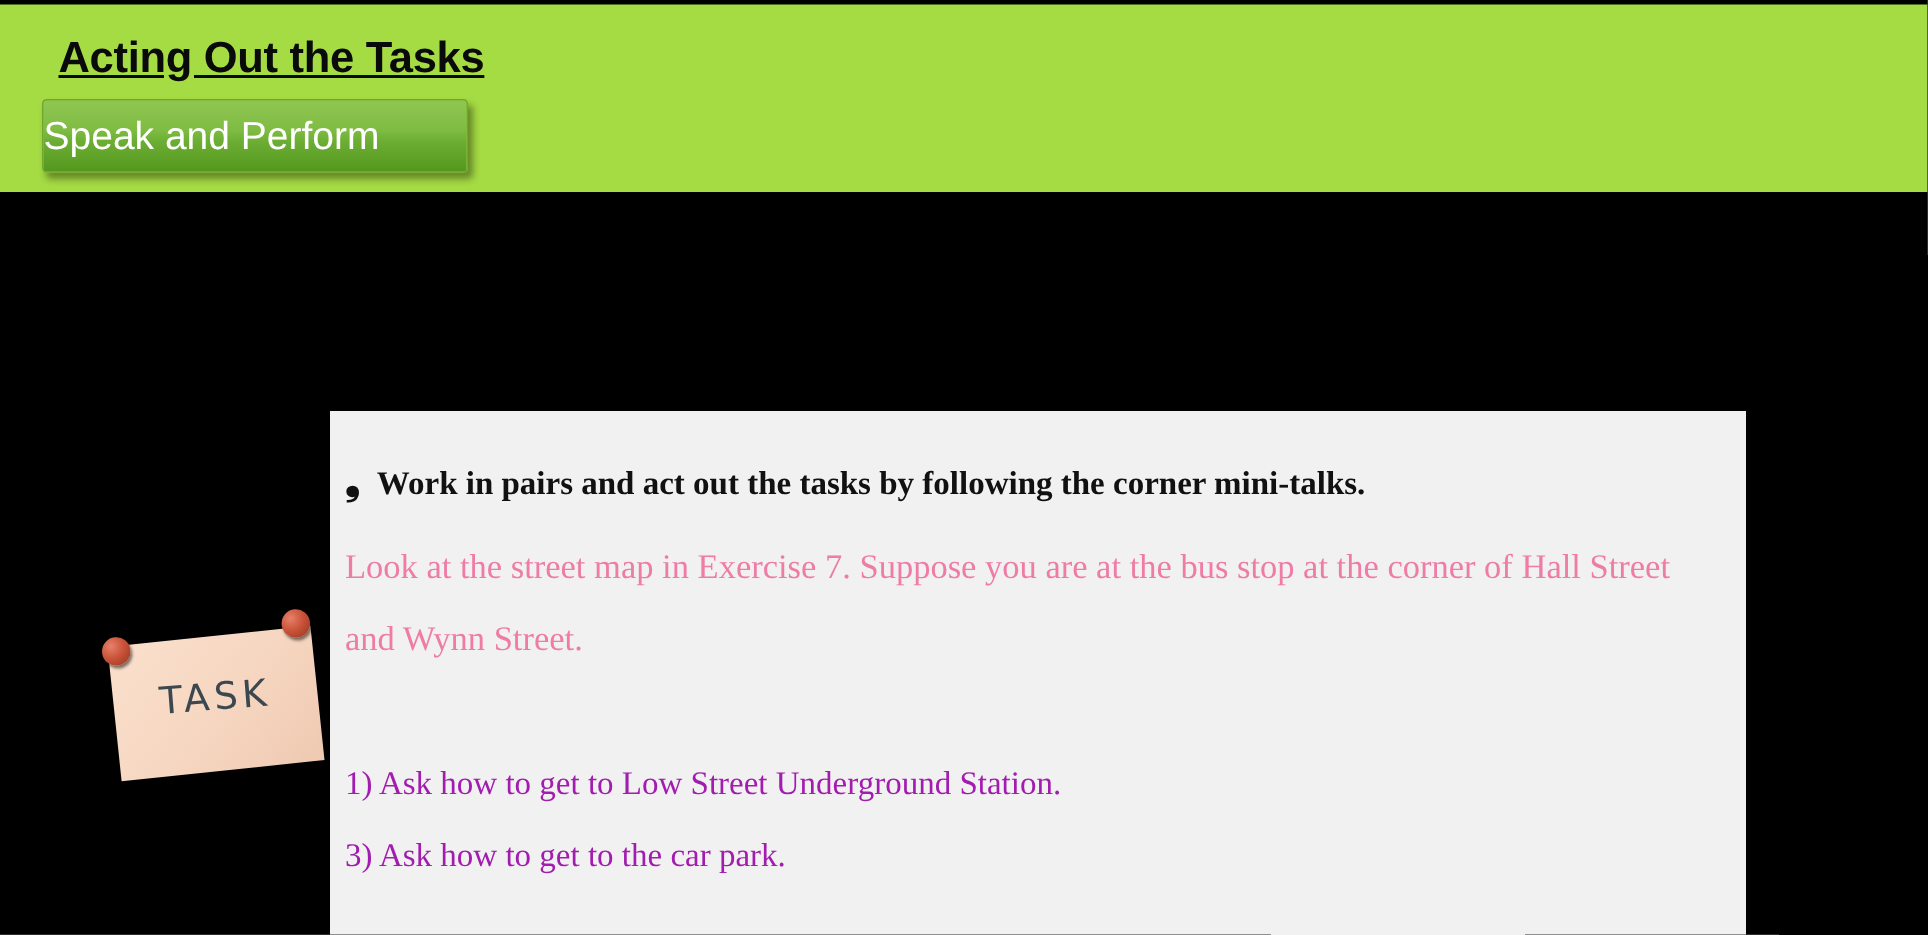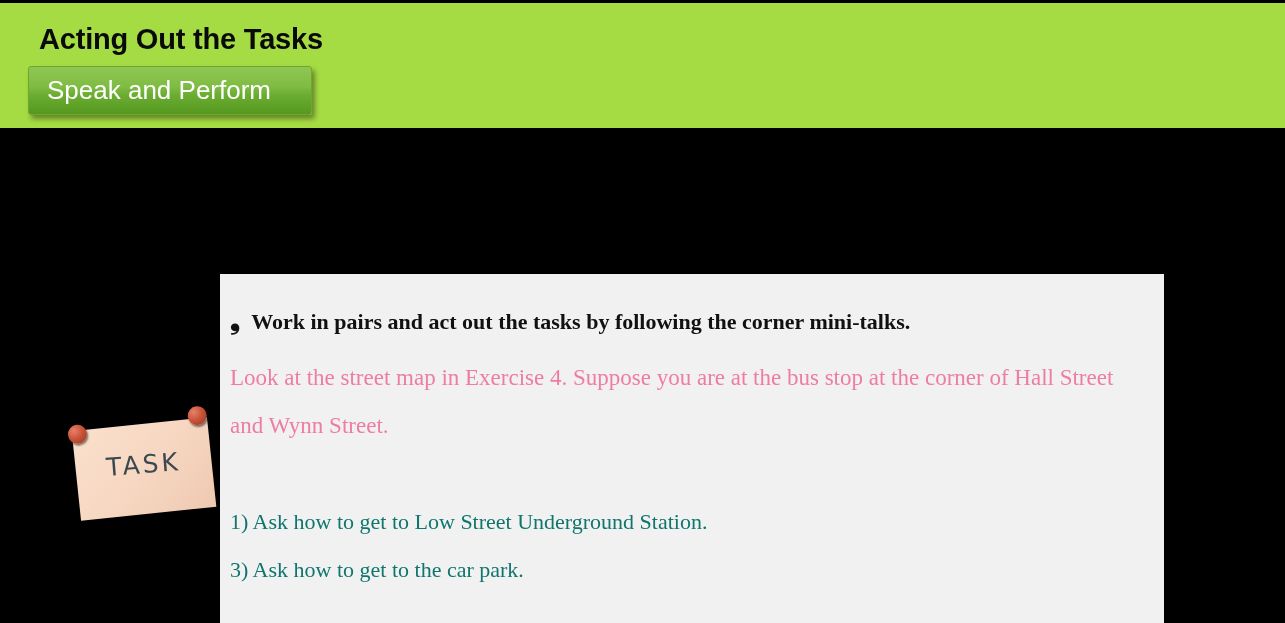--- a/index.html
+++ b/index.html
@@ -32,20 +32,21 @@
   }
   #banner-title {
     position: absolute;
     left: 39px; top: 20px;
     font-family: "Liberation Sans", sans-serif;
     font-weight: bold;
     font-size: 29px;
     letter-spacing: -0.2px;
     color: #0a0a0a;
     white-space: nowrap;
+    text-decoration: underline;
   }
   #speak-perform-button {
     position: absolute;
     left: 28px; top: 63px;
     width: 284px; height: 49px;
     box-sizing: border-box;
     border: 1px solid #6fa72f;
     border-radius: 3px;
     background: linear-gradient(to bottom,
                 #8fc653 0%,
@@ -54,21 +55,20 @@
                 #55981f 100%);
     box-shadow: 3px 4px 5px rgba(0,0,0,0.38);
     display: flex;
     align-items: center;
     cursor: pointer;
   }
   #speak-perform-label {
     font-family: "Liberation Sans", sans-serif;
     font-size: 26px;
     color: #ffffff;
-    padding-left: 18px;
     white-space: nowrap;
   }
 
   
   #stage {
     position: absolute;
     left: 0; top: 128px;
     width: 1285px; height: 495px;
     background: #000000;
   }
@@ -143,21 +143,21 @@
   }
 
   #task-list {
     list-style: none;
     margin: 48px 0 0 0;
     padding: 0;
   }
   .task-item {
     font-size: 22px;
     line-height: 48px;
-    color: #0f766e;
+    color: #a21caf;
     white-space: nowrap;
   }
 </style>
 </head>
 <body>
 
 <div id="top-rule"></div>
 
 <div id="banner">
   <div id="banner-title">Acting Out the Tasks</div>
@@ -176,21 +176,21 @@
     <div class="pushpin" id="pushpin-right"></div>
   </div>
 
   <div id="content-panel">
 
     <div id="exercise-heading">
       <span id="exercise-number">❟</span>
       <span>Work in pairs and act out the tasks by following the corner mini-talks.</span>
     </div>
 
-    <p id="intro-paragraph">Look at the street map in Exercise 4. Suppose you are at the bus stop at the corner of Hall Street and Wynn Street.</p>
+    <p id="intro-paragraph">Look at the street map in Exercise 7. Suppose you are at the bus stop at the corner of Hall Street and Wynn Street.</p>
 
     <ul id="task-list">
       <li class="task-item">1) Ask how to get to Low Street Underground Station.</li>
       <li class="task-item">3) Ask how to get to the car park.</li>
 
     </ul>
 
   </div>
 </div>
 

